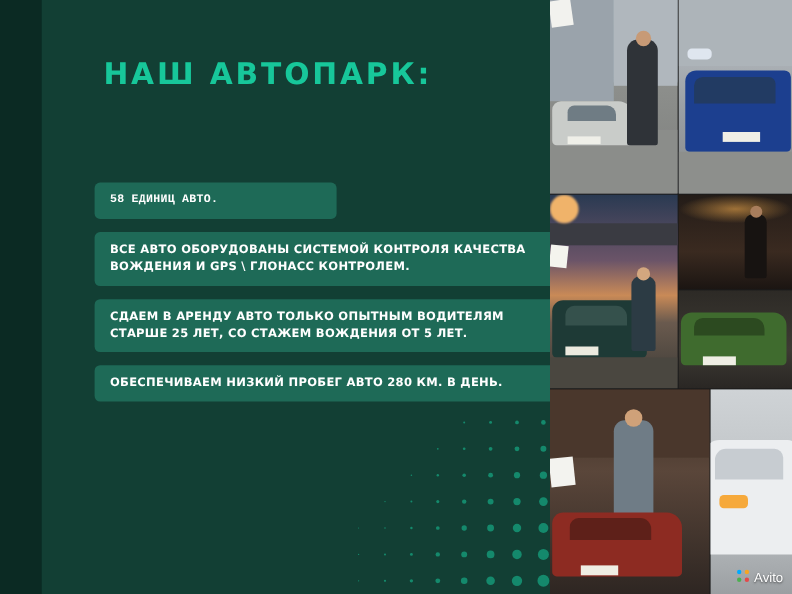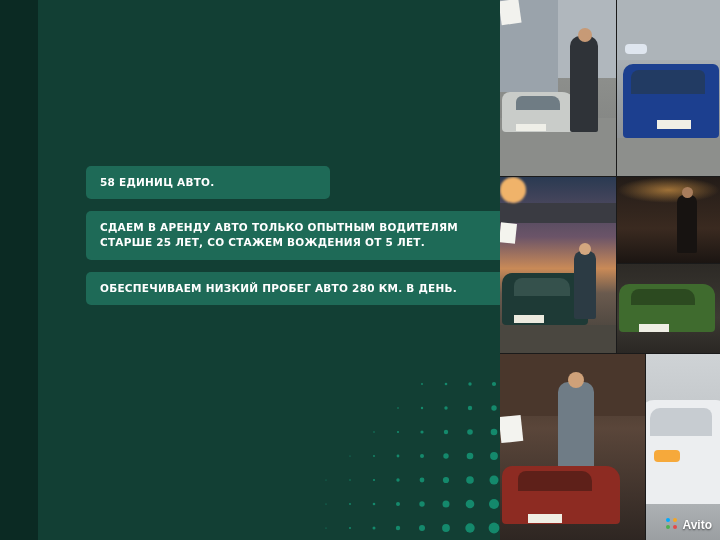--- a/index.html
+++ b/index.html
@@ -68,21 +68,21 @@
     color: #ffffff;
     font-size: 10.5px;
     font-weight: 700;
     letter-spacing: 0.25px;
     line-height: 1.45;
     padding: 9px 14px;
     margin-bottom: 12px;
     box-sizing: border-box;
     font-family: "DejaVu Sans", sans-serif;
   }
-  .b1 { width: 244px; }
+  .b1 { width: 220px; font-family: Liberation Mono, monospace; }
   .b2 { width: 212px; }
   .b3 { width: 440px; }
   .b4 { width: 440px; }
   .b5 { width: 440px; }
 
   
   .collage {
     position: absolute;
     left: 500px;
     top: 0;
@@ -160,40 +160,41 @@
   
   .watermark {
     position: absolute;
     right: 8px;
     bottom: 8px;
     display: flex;
     align-items: flex-start;
     gap: 4px;
     color: #ffffff;
     font-size: 12px;
-    font-weight: 700;
+    font-weight: 400;
     font-family: "Liberation Sans", sans-serif;
     text-shadow: 0 1px 2px rgba(0,0,0,0.6);
   }
   .wm-dots { display: inline-block; width: 12px; height: 12px; position: relative; }
   .wm-dots i { position: absolute; width: 4px; height: 4px; border-radius: 50%; }
   .wm-dots i:nth-child(1){ left:0; top:0; background:#0af; }
   .wm-dots i:nth-child(2){ left:7px; top:0; background:#f5a623; }
   .wm-dots i:nth-child(3){ left:0; top:7px; background:#4caf50; }
   .wm-dots i:nth-child(4){ left:7px; top:7px; background:#e34a4a; }
 </style>
 </head>
 <body>
 
 <div class="slide">
 
   <div class="left-strip"></div>
 
   <div class="panel">
 
+    <div class="title">НАШ АВТОПАРК:</div>
 
     <svg class="halftone" viewBox="0 0 320 180" preserveAspectRatio="none">
       <g fill="#17c79a">
         <circle cx="300" cy="24" r="2.4"></circle>
           <circle cx="276" cy="24" r="2.1"></circle>
           <circle cx="252" cy="24" r="1.7"></circle>
           <circle cx="228" cy="24" r="1.3"></circle>
           <circle cx="204" cy="24" r="0.9"></circle>
         <circle cx="300" cy="48" r="3.1"></circle>
           <circle cx="276" cy="48" r="2.7"></circle>
@@ -241,20 +242,21 @@
           <circle cx="204" cy="168" r="3.0"></circle>
           <circle cx="180" cy="168" r="2.2"></circle>
           <circle cx="156" cy="168" r="1.5"></circle>
           <circle cx="132" cy="168" r="1.0"></circle>
           <circle cx="108" cy="168" r="0.6"></circle>
       </g>
     </svg>
 
     <div class="bullets">
       <div class="bullet b1">58 ЕДИНИЦ АВТО.</div>
+      <div class="bullet b3">ВСЕ АВТО ОБОРУДОВАНЫ СИСТЕМОЙ КОНТРОЛЯ КАЧЕСТВА ВОЖДЕНИЯ И GPS \ ГЛОНАСС КОНТРОЛЕМ.</div>
       <div class="bullet b4">СДАЕМ В АРЕНДУ АВТО ТОЛЬКО ОПЫТНЫМ ВОДИТЕЛЯМ СТАРШЕ 25 ЛЕТ, СО СТАЖЕМ ВОЖДЕНИЯ ОТ 5 ЛЕТ.</div>
       <div class="bullet b5">ОБЕСПЕЧИВАЕМ НИЗКИЙ ПРОБЕГ АВТО 280 КМ. В ДЕНЬ.</div>
     </div>
   </div>
 
   <div class="collage">
 
     <div class="ph p1">
       <div class="bld bldA"></div>
       <div class="bld bldB"></div>

